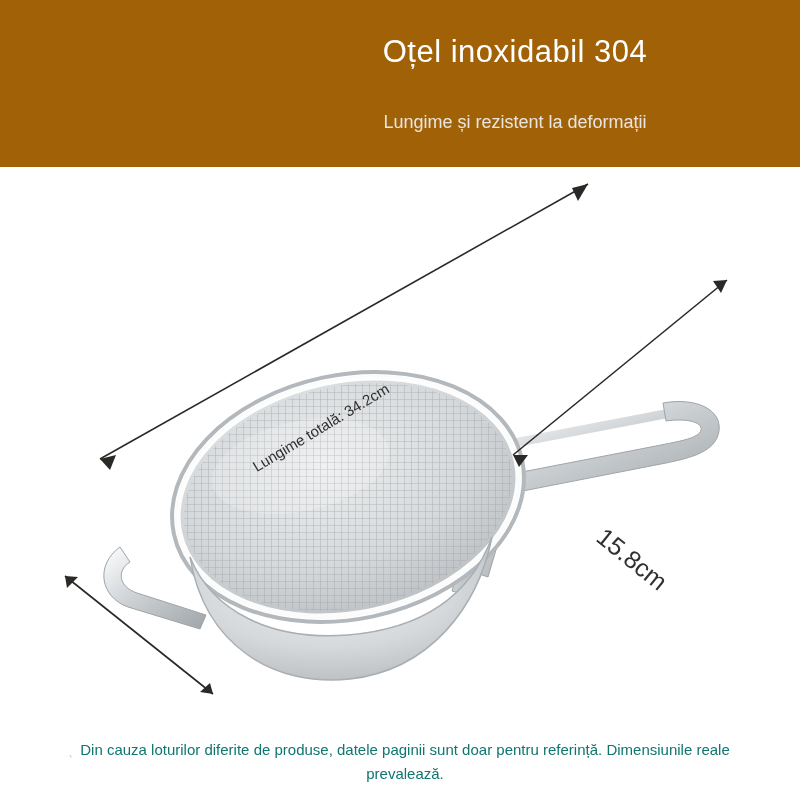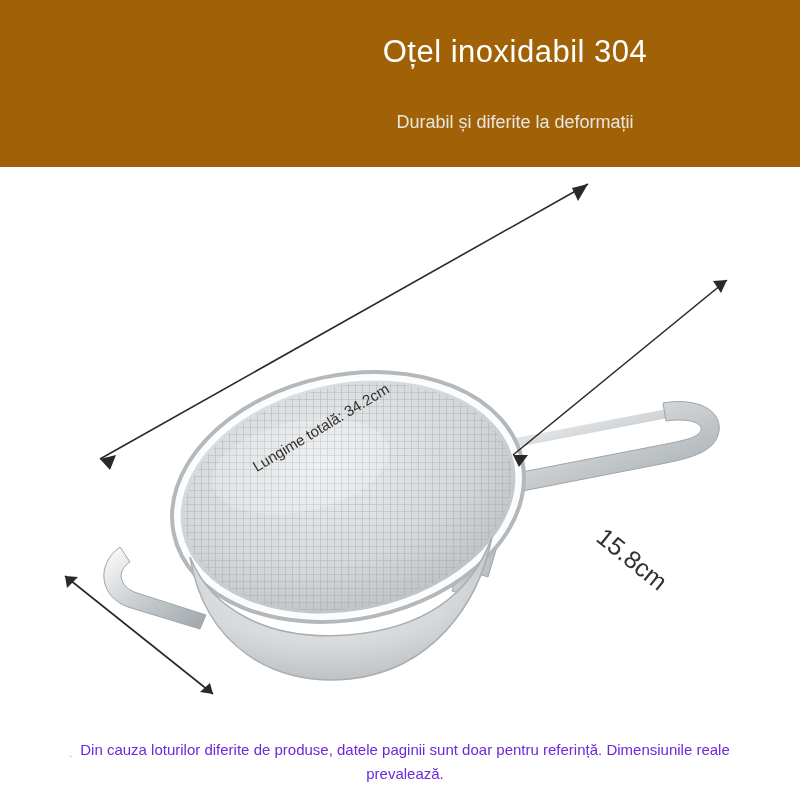--- a/index.html
+++ b/index.html
@@ -114,40 +114,40 @@
     transform-origin: left center;
   }
 
   
   .footer {
     position: absolute;
     left: 60px;
     top: 738px;
     width: 690px;
     text-align: center;
-    color: #6d28d9;
+    color: #0f766e;
     font-size: 15px;
     line-height: 24px;
   }
   .footer-tick {
     position: absolute;
     left: 68px;
     top: 744px;
     color: #b9b6b3;
     font-size: 12px;
   }
 </style>
 </head>
 <body>
 
 <div id="page">
 
   <div class="banner">
     <div class="banner-title">Oțel inoxidabil 304</div>
-    <div class="banner-sub">Durabil și diferite la deformații</div>
+    <div class="banner-sub">Lungime și rezistent la deformații</div>
   </div>
 
 
   <div class="photo">
     <svg width="800" height="633" viewBox="0 0 800 633">
       <defs>
         <linearGradient id="steel" x1="0" y1="0" x2="0" y2="1">
           <stop offset="0%" stop-color="#ffffff"></stop>
           <stop offset="35%" stop-color="#d9dcdf"></stop>
           <stop offset="60%" stop-color="#f4f5f6"></stop>

